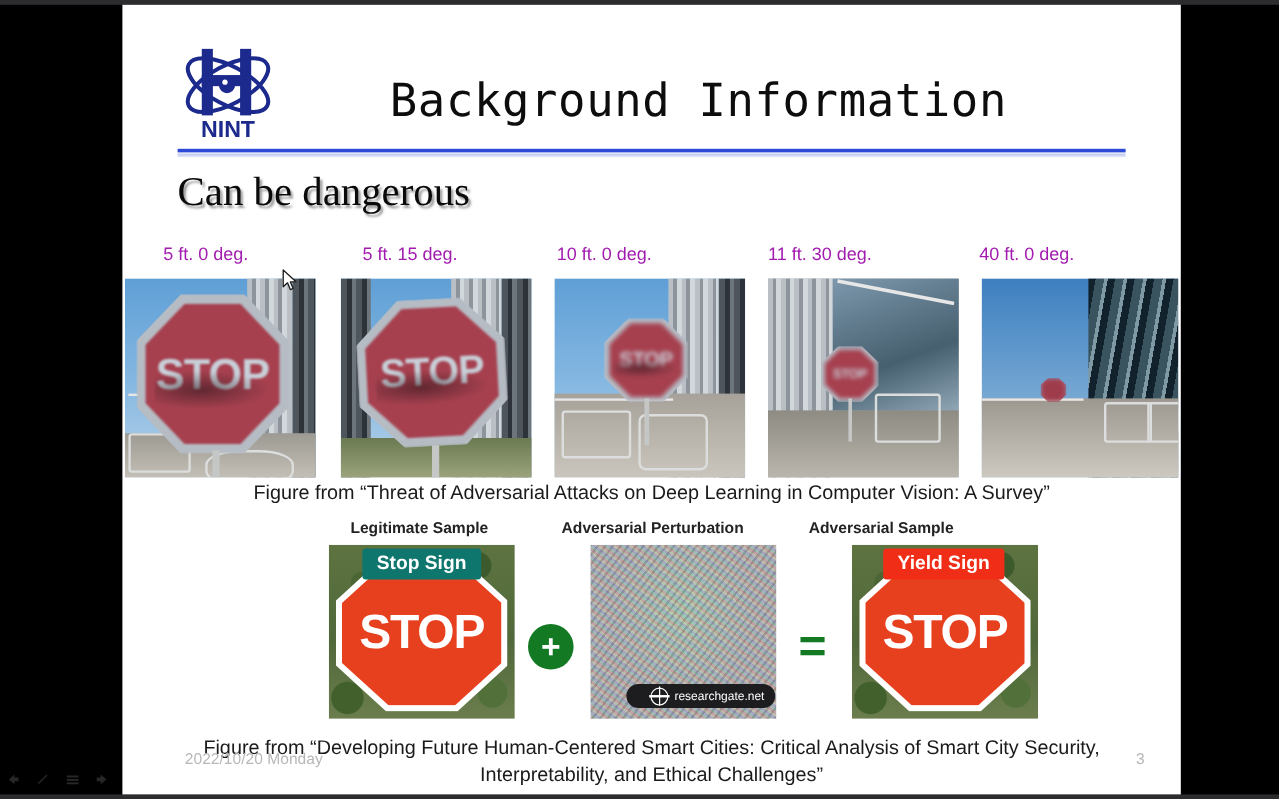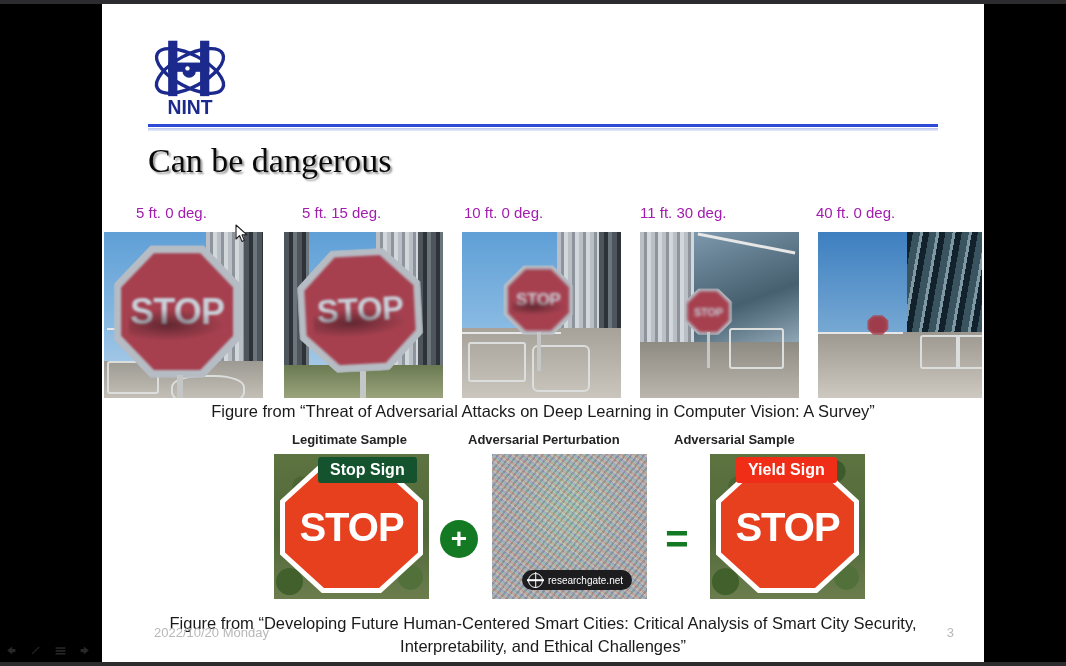--- a/index.html
+++ b/index.html
@@ -105,21 +105,21 @@
      background:#e7401f;}
   .sign .txt{position:relative;z-index:3;color:#fff;font-weight:700;font-size:40px;
      font-family:Liberation Sans, sans-serif;letter-spacing:-1px;}
   .tag{position:absolute;z-index:6;border-radius:3px;color:#fff;font-weight:700;
      font-size:16px;padding:4px 12px;font-family:"Liberation Sans",sans-serif;white-space:nowrap;}
   .op{position:absolute;width:38px;height:38px;border-radius:50%;background:#137a23;
      color:#fff;font-weight:700;font-size:28px;display:flex;align-items:center;justify-content:center;
      font-family:"Liberation Sans",sans-serif;line-height:1;}
   .op.eq{border-radius:4px;background:transparent;color:#137a23;font-size:40px;}
   #rg{position:absolute;left:30px;bottom:9px;height:20px;border-radius:10px;background:#1d1d1f;
-     display:flex;align-items:center;gap:5px;padding:0 9px 0 6px;z-index:7;}
+     display:flex;align-items:center;gap:5px;padding:0 9px 0 20px;z-index:7;}
   #rg .glyph{width:13px;height:13px;border-radius:50%;border:1.6px solid #fff;position:relative;}
   #rg .glyph:before{content:"";position:absolute;left:50%;top:-1.6px;bottom:-1.6px;width:1.6px;
      background:#fff;transform:translateX(-50%);}
   #rg .glyph:after{content:"";position:absolute;top:50%;left:-1.6px;right:-1.6px;height:1.6px;
      background:#fff;transform:translateY(-50%);}
   #rg span{color:#fff;font-size:10px;font-family:"Liberation Sans",sans-serif;}
 
   
   #cap2{position:absolute;left:30px;top:608px;width:822px;text-align:center;
     font-size:16.5px;line-height:1.42;color:#1a1a1a;font-family:"Liberation Sans",sans-serif;}
@@ -155,20 +155,21 @@
           <rect x="24" y="8" width="11" height="66" fill="#1b2a8c"></rect>
           <rect x="62" y="8" width="11" height="66" fill="#1b2a8c"></rect>
           <rect x="24" y="34" width="49" height="11" fill="#1b2a8c"></rect>
           <circle cx="49" cy="44" r="8" fill="#1b2a8c"></circle>
           <circle cx="47" cy="41" r="2.6" fill="#ffffff"></circle>
         </g>
         <text x="50" y="95" text-anchor="middle" font-family="Liberation Sans, sans-serif" font-size="23" font-weight="bold" fill="#1b2a8c">NINT</text>
       </svg>
     </div>
 
+    <div id="title">Background Information</div>
 
     <div id="divider">
       <div class="rule-a"></div>
       <div class="rule-b"></div>
     </div>
 
     <div id="subtitle">Can be dangerous</div>
 
     <div id="strip">
 
@@ -258,21 +259,21 @@
       <div class="f2-label" style="left:190px;">Legitimate Sample</div>
       <div class="f2-label" style="left:366px;">Adversarial Perturbation</div>
       <div class="f2-label" style="left:572px;">Adversarial Sample</div>
 
       <div class="panel" style="left:172px;">
         <div class="grass"></div>
         <div class="sign">
           <div class="inner"></div>
           <div class="txt">STOP</div>
         </div>
-        <div class="tag" style="left:44px;top:3px;background:#14532d;">Stop Sign</div>
+        <div class="tag" style="left:28px;top:3px;background:#0f766e;">Stop Sign</div>
       </div>
 
       <div class="op" style="left:338px;top:88px;">+</div>
 
       <div class="panel" style="left:390px;">
         <div class="noise"></div>
         <div id="rg">
           <span class="glyph"></span>
           <span>researchgate.net</span>
         </div>

